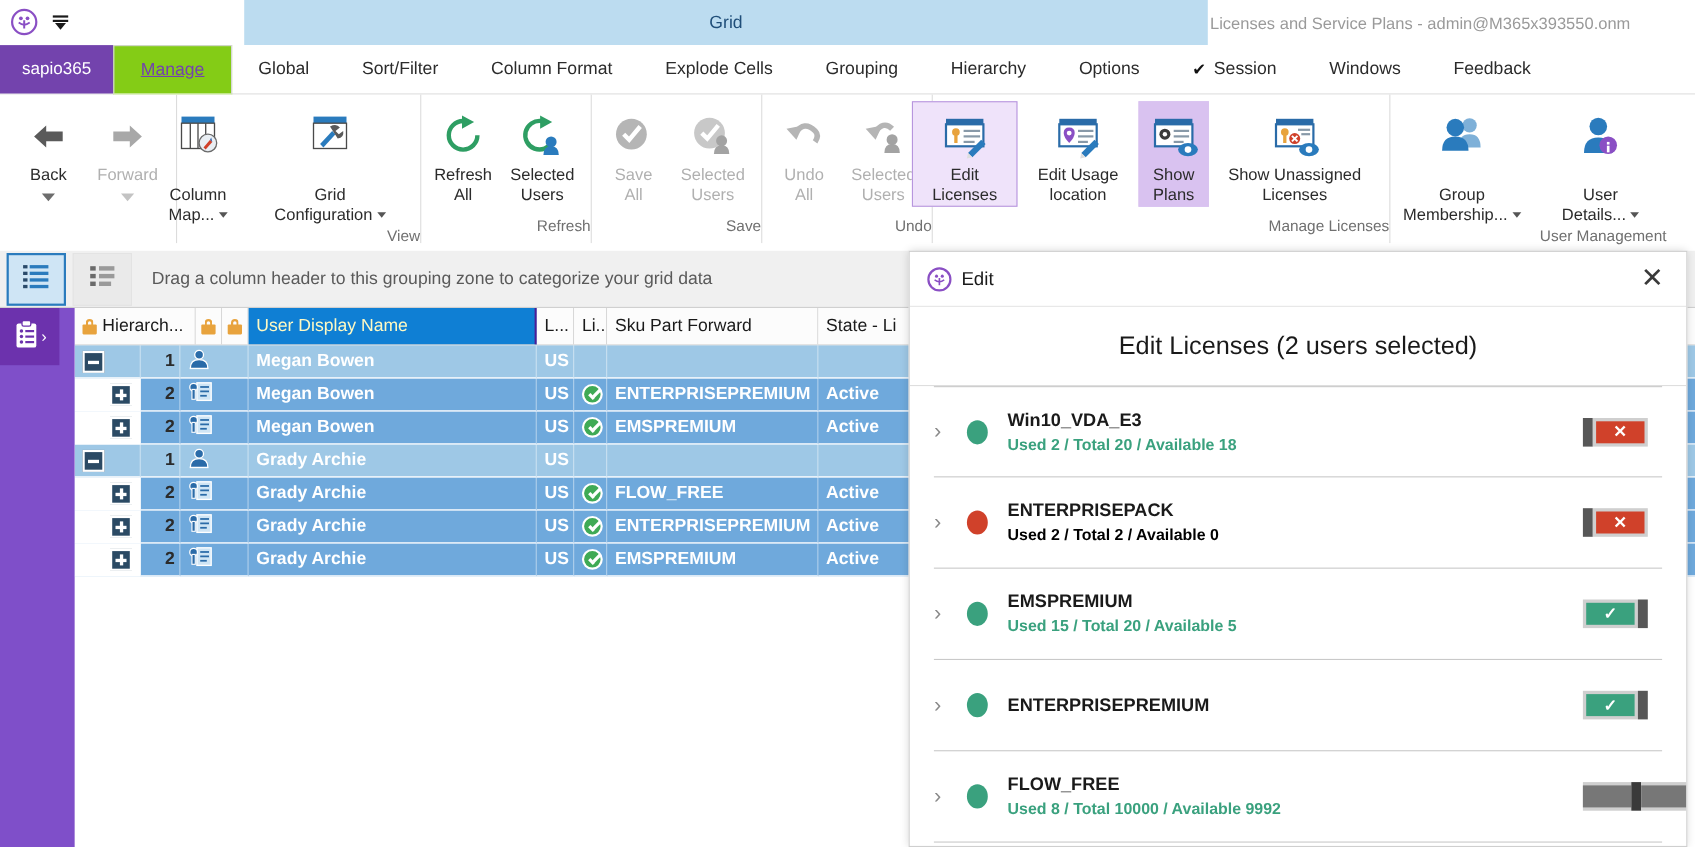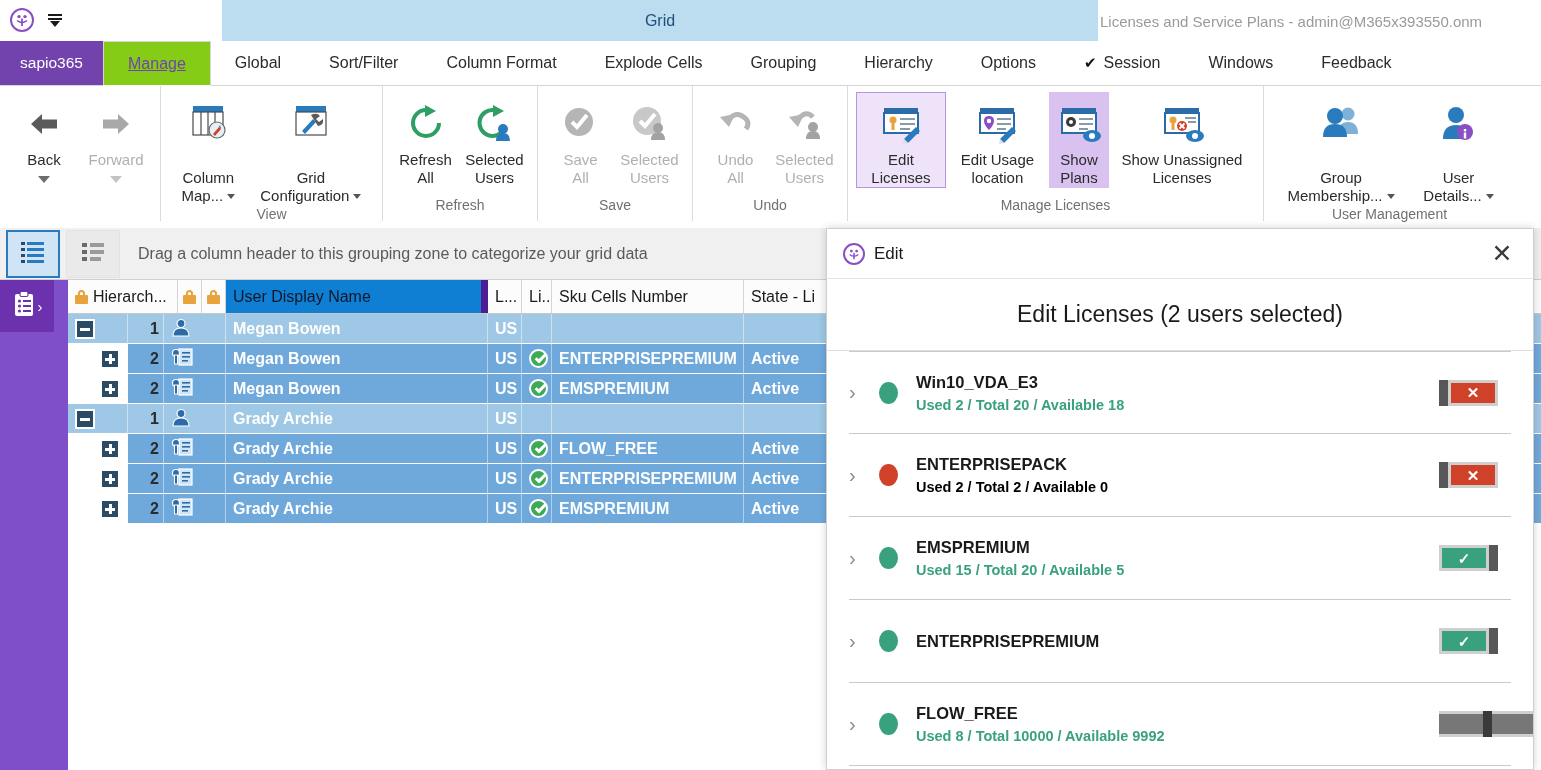--- a/index.html
+++ b/index.html
@@ -65,21 +65,21 @@
     border: 1px solid #d6d6d6; border-bottom: 1px solid #ffffff;
     position: relative; z-index: 3; margin-bottom: -1px; text-decoration: underline;
   }
   .rtab .tickmark { margin-right: 7px; font-size: 15px; color: #111; }
 
   
   .ribbon {
     position: absolute; left: 0; top: 86px; width: 1541px; height: 135px;
     background: #ffffff; display: flex; align-items: stretch;
   }
-  .rgroup { position: relative; display: flex; flex-direction: column; height: 135px; }
+  .rgroup { position: relative; display: flex; flex-direction: column; height: 135px; align-items: flex-end; }
   .rgroup + .rgroup { border-left: 1px solid #dcdcdc; }
   .rgroup-items { flex: 1; display: flex; align-items: flex-start; padding: 6px 8px 0 8px; }
   .rgroup-label {
     height: 24px; font-size: 14px; color: #707070;
     display: flex; align-items: flex-start; justify-content: center;
   }
   .rbtn {
     width: 92px; min-height: 96px; display: flex; flex-direction: column;
     align-items: center; padding-top: 6px; cursor: default; border: 1px solid transparent;
   }
@@ -136,21 +136,21 @@
     position: absolute; left: 68px; top: 280px; width: 1473px; height: 490px;
     background: #ffffff; overflow: hidden;
   }
   .grid-head { display: flex; height: 34px; border-bottom: 1px solid #c8c8c8; }
   .hcell {
     display: flex; align-items: center; gap: 5px;
     padding: 0 7px; font-size: 16px; color: #1a1a1a;
     background: #fcfcfc; border-right: 1px solid #d4d4d4;
     white-space: nowrap; overflow: hidden;
   }
-  .hcell.sel { background: #0f7fd4; color: #0f172a; border-right: 7px solid #4c1d95; }
+  .hcell.sel { background: #0f7fd4; color: #fef9c3; border-right: 2px solid #4c1d95; }
   .lock {
     width: 13px; height: 14px; position: relative; flex: none;
   }
   .lock .body { position: absolute; left: 0; bottom: 0; width: 13px; height: 9px; background: #e8a33d; border-radius: 1px; }
   .lock .shack { position: absolute; left: 3px; top: 0; width: 7px; height: 7px; border: 2px solid #e8a33d; border-bottom: none; border-radius: 4px 4px 0 0; }
 
   .grow { display: flex; height: 30px; font-size: 16px; font-weight: bold; color: #ffffff; }
   .grow.lvl1 { background: #9ec8e6; }
   .grow.lvl2 { background: #6fa9dc; }
   .gcell {
@@ -632,21 +632,21 @@
       <div class="hcell sel" style="width:262px">
         <span>User Display Name</span>
       </div>
       <div class="hcell" style="width:34px">
         <span>L...</span>
       </div>
       <div class="hcell" style="width:30px">
         <span>Li...</span>
       </div>
       <div class="hcell" style="width:192px">
-        <span>Sku Cells Number</span>
+        <span>Sku Part Forward</span>
       </div>
       <div class="hcell" style="width:110px">
         <span>State - Li</span>
       </div>
       <div class="hcell" style="flex:1;border-right:none"></div>
     </div>
 
     <div class="grow lvl1">
       <div class="gcell hier" style="width:60px">
         <span class="expbox"></span>

